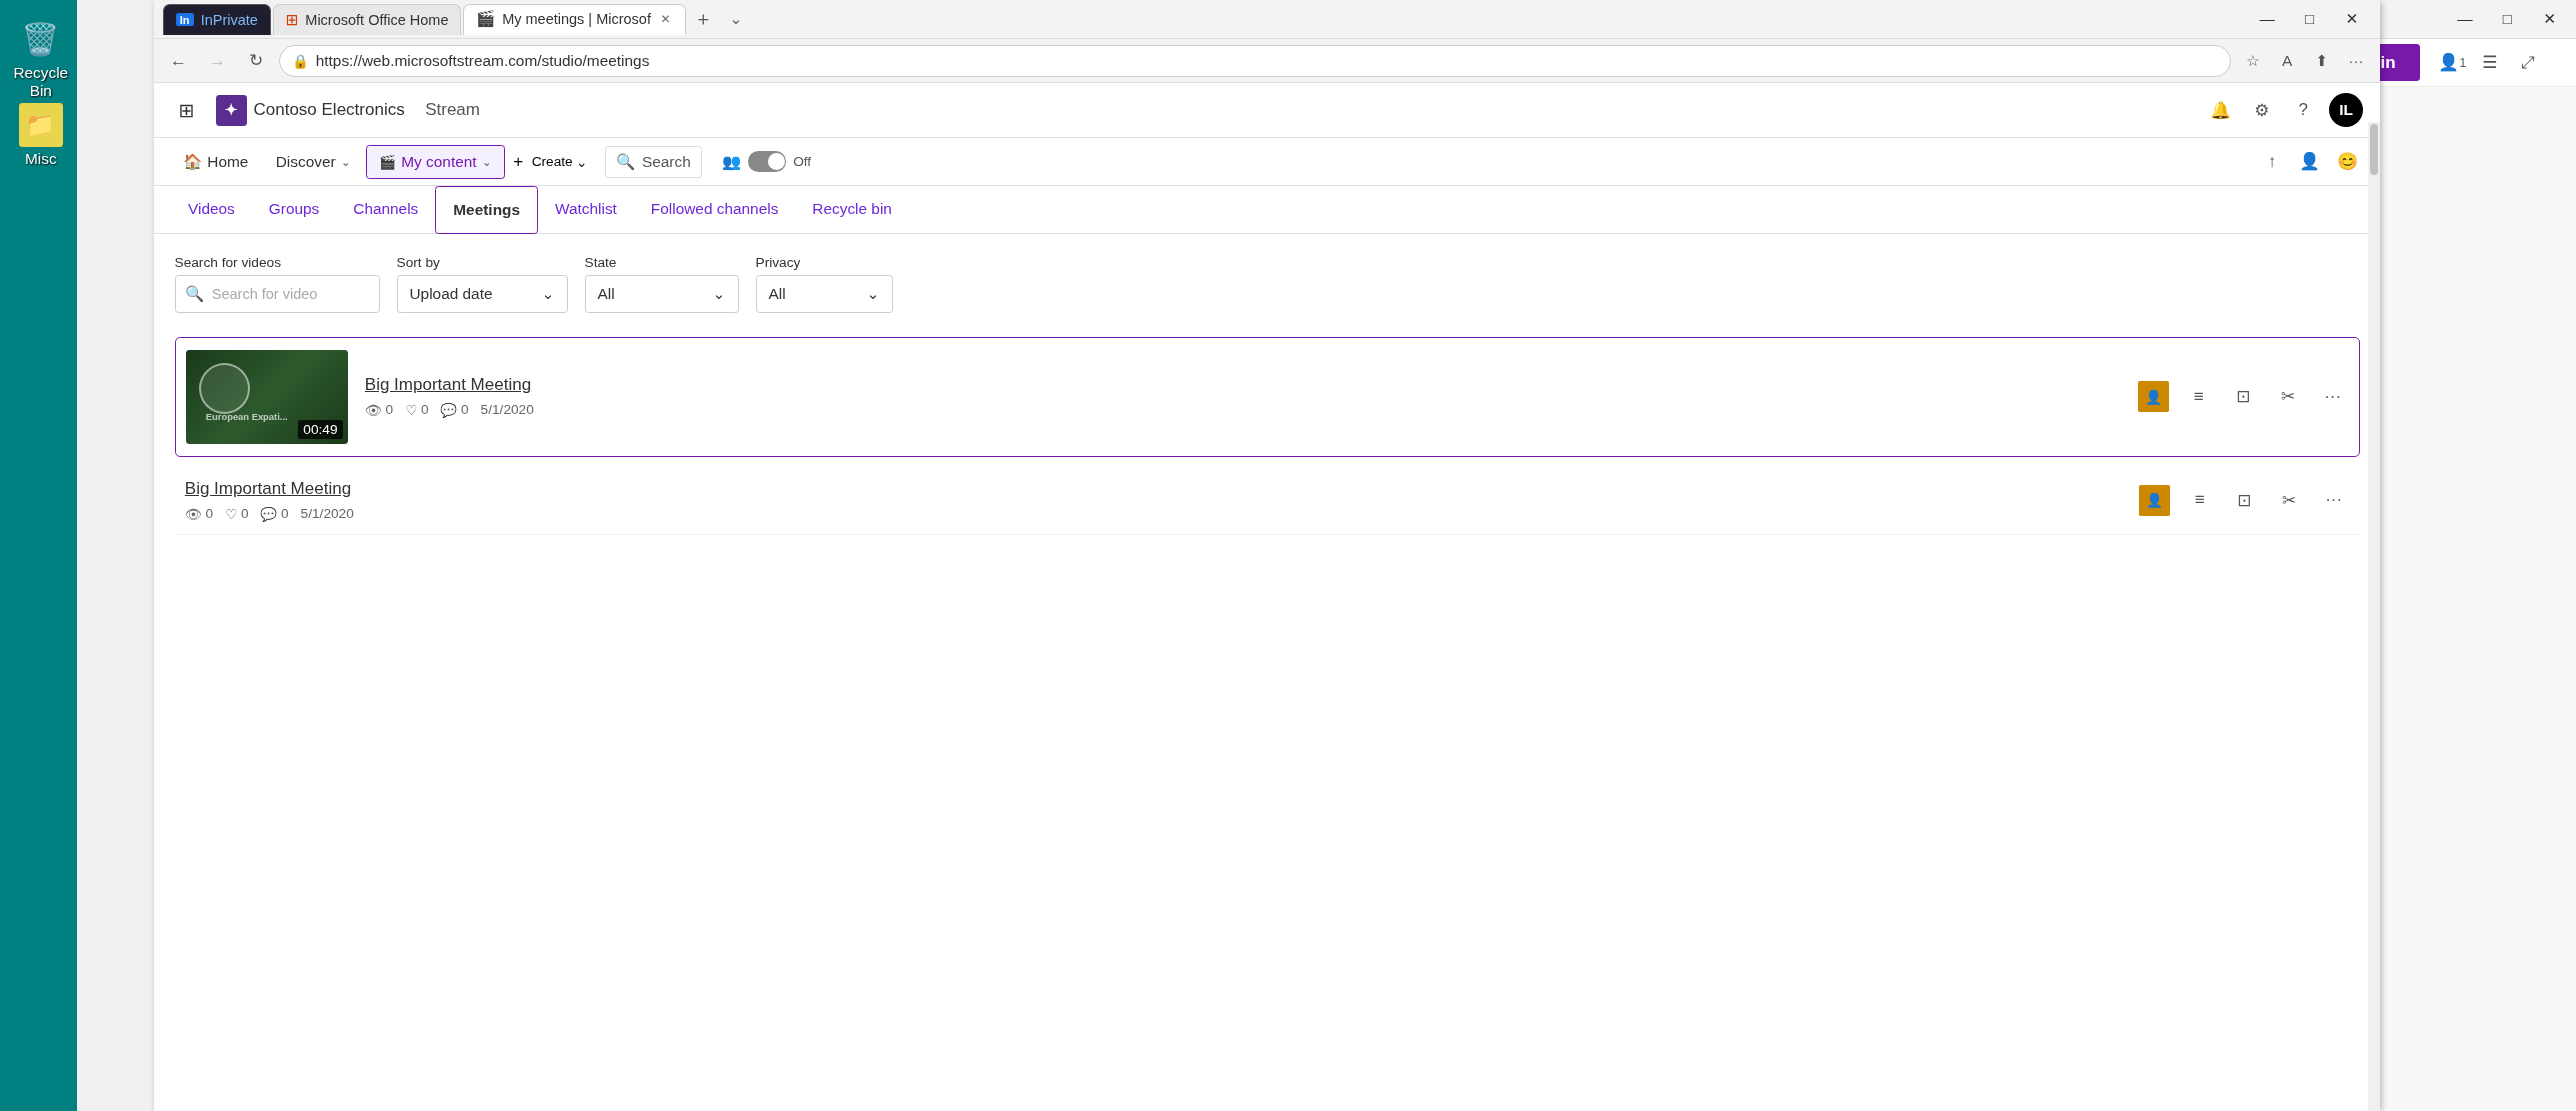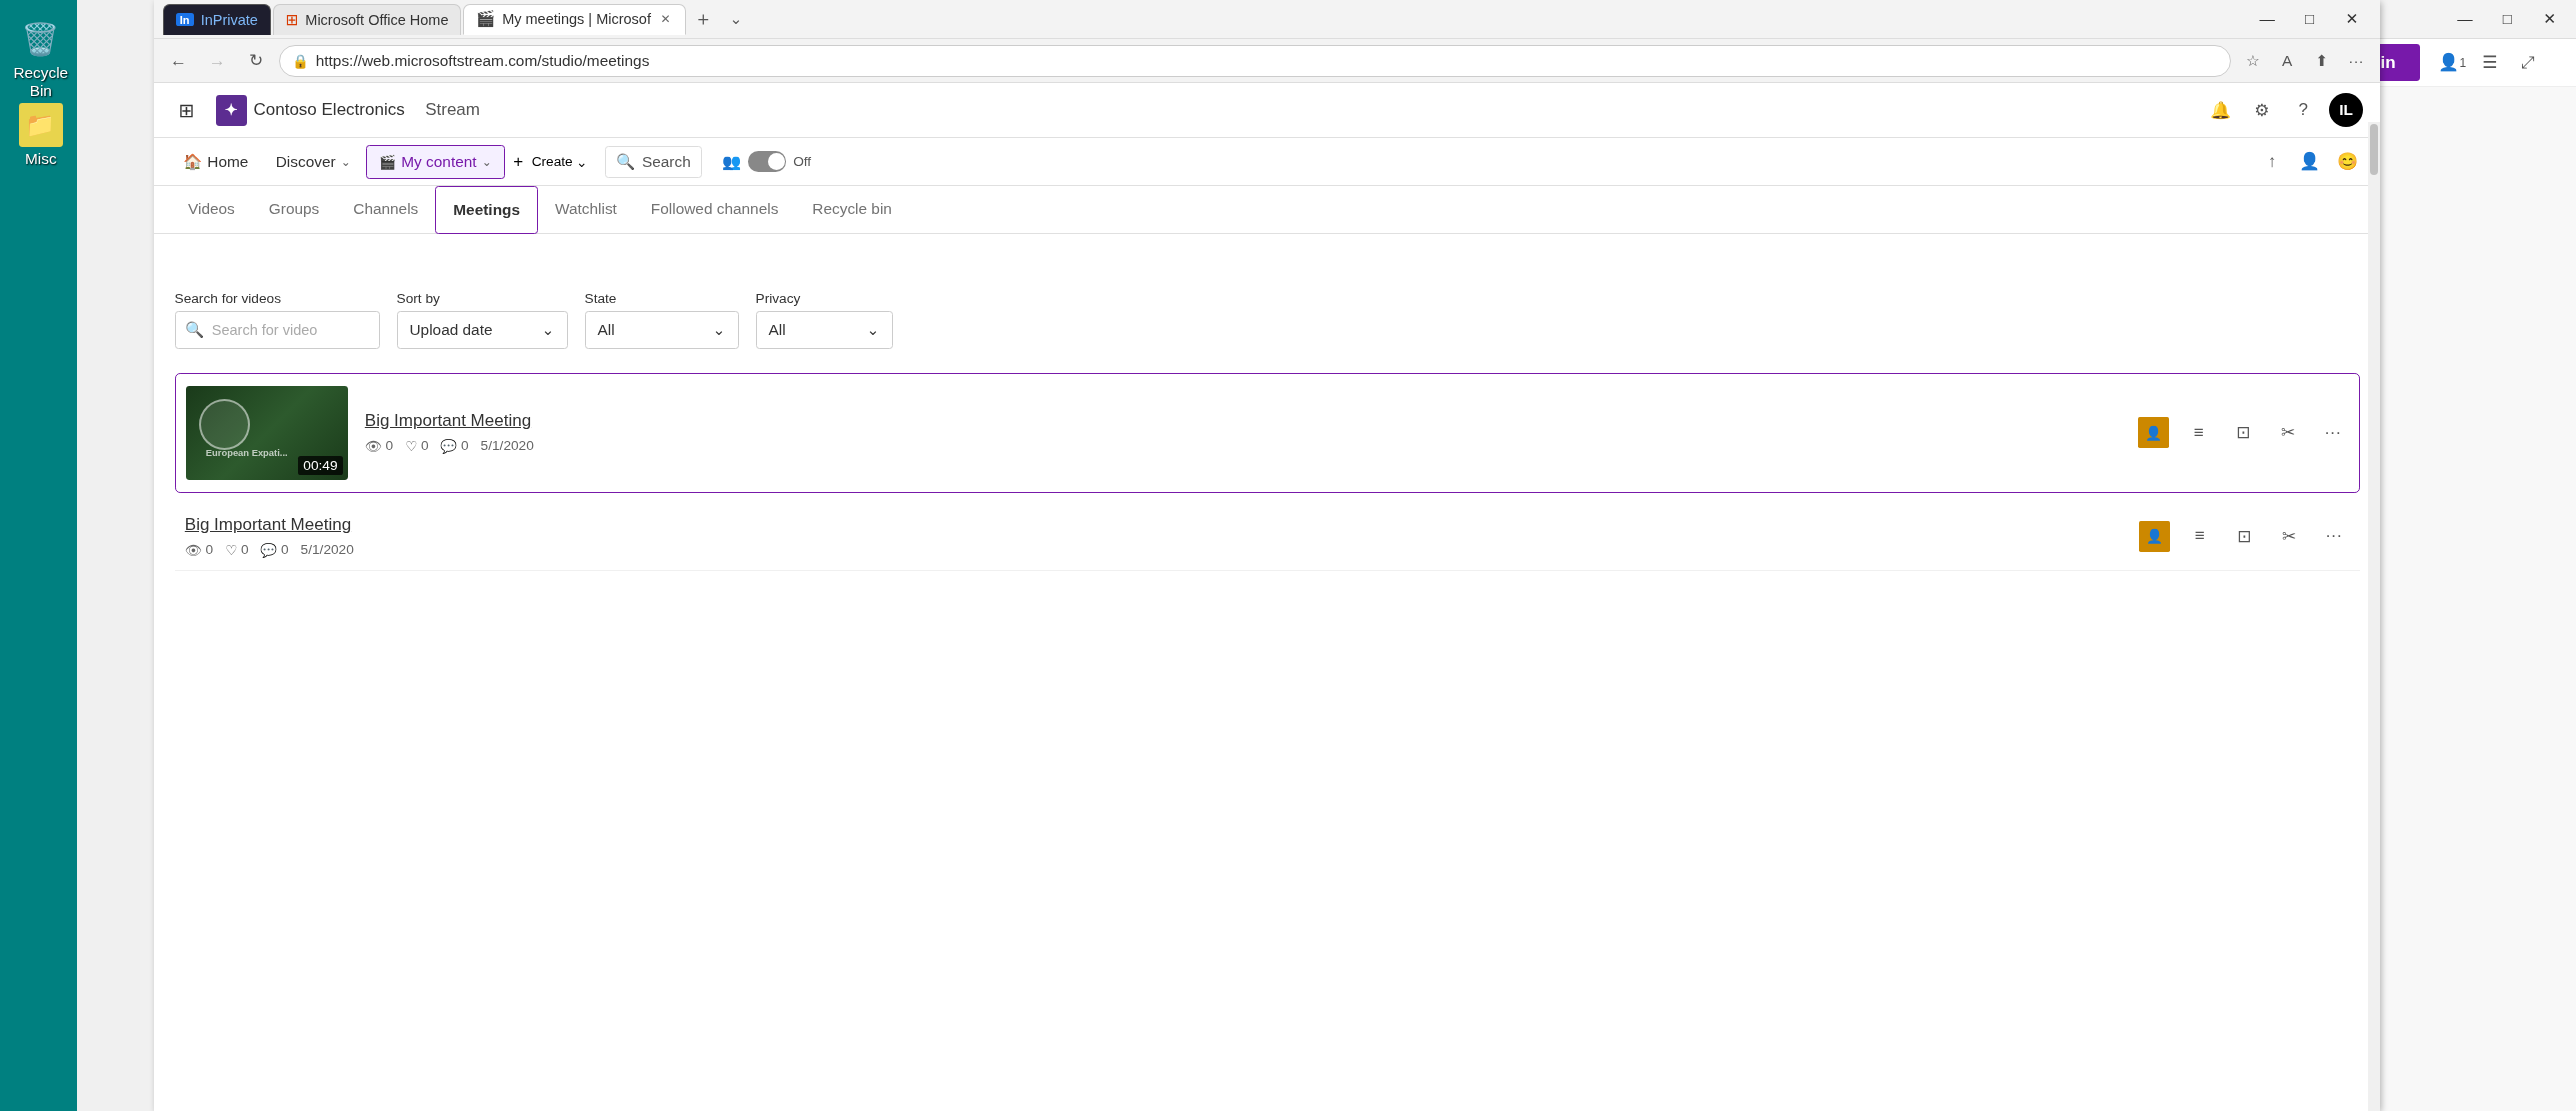--- a/index.html
+++ b/index.html
@@ -54,29 +54,29 @@
     .nav-create { display: flex; align-items: center; gap: 3.4px; }
     .search-bar { display: flex; align-items: center; gap: 6.8px; padding: 0 10.3px; height: 32px; border: 0.9px solid #ddd; border-radius: 3.4px; color: #555; font-size: 15.4px; cursor: pointer; }
     .toggle-area { display: flex; align-items: center; gap: 6.8px; margin-left: 17px; }
     .toggle { width: 38px; height: 20.5px; background: #888; border-radius: 10.3px; cursor: pointer; position: relative; }
     .toggle-knob { position: absolute; top: 1.7px; right: 1.7px; width: 17px; height: 17px; background: white; border-radius: 50%; }
     .toggle-label { font-size: 13.7px; color: #555; }
     .nav-right-icons { display: flex; align-items: center; gap: 6.8px; margin-left: auto; }
 
     
     .sub-nav { background: white; border-bottom: 0.9px solid #e0e0e0; padding: 0 17px; height: 48px; display: flex; align-items: center; gap: 0; }
-    .sub-nav-item { padding: 0 17px; height: 48px; display: flex; align-items: center; font-size: 15.4px; color: #737373; cursor: pointer; border-bottom: 2.6px solid transparent; white-space: nowrap; }
+    .sub-nav-item { padding: 0 17px; height: 48px; display: flex; align-items: center; font-size: 15.4px; color: #6d28d9; cursor: pointer; border-bottom: 2.6px solid transparent; white-space: nowrap; }
     .sub-nav-item.active { color: #333; font-weight: 600; border-bottom: 2.6px solid #7719aa; }
     .sub-nav-item.highlighted { border: 1.7px solid #7719aa; border-radius: 3.4px; color: #333; font-weight: 600; }
 
     
     .main-content { flex: 1; background: white; padding: 20.5px 20.5px; overflow-y: auto; }
 
     
-    .filters-row { display: flex; align-items: center; gap: 17px; margin-bottom: 24px; margin-top: 36px; }
+    .filters-row { display: flex; align-items: center; gap: 17px; margin-bottom: 24px; }
     .filter-group { display: flex; flex-direction: column; gap: 5.1px; }
     .filter-label { font-size: 13.7px; color: #333; }
     .filter-input { display: flex; align-items: center; gap: 6.8px; height: 38px; border: 0.9px solid #ccc; border-radius: 3.4px; padding: 0 10.3px; font-size: 15.4px; color: #aaa; width: 205px; }
     .filter-select { display: flex; align-items: center; justify-content: space-between; height: 38px; border: 0.9px solid #ccc; border-radius: 3.4px; padding: 0 12px; font-size: 15.4px; color: #333; cursor: pointer; width: 171px; }
     .filter-select.medium { width: 154px; }
     .filter-select.small { width: 137px; }
 
     
     .video-item { display: flex; align-items: center; padding: 12px 0; border-bottom: 0.9px solid #f0f0f0; gap: 17px; position: relative; }
     .video-item.highlighted { border: 1.7px solid #7719aa; border-radius: 5.1px; padding: 12px 10.3px; margin-bottom: 3.4px; }

